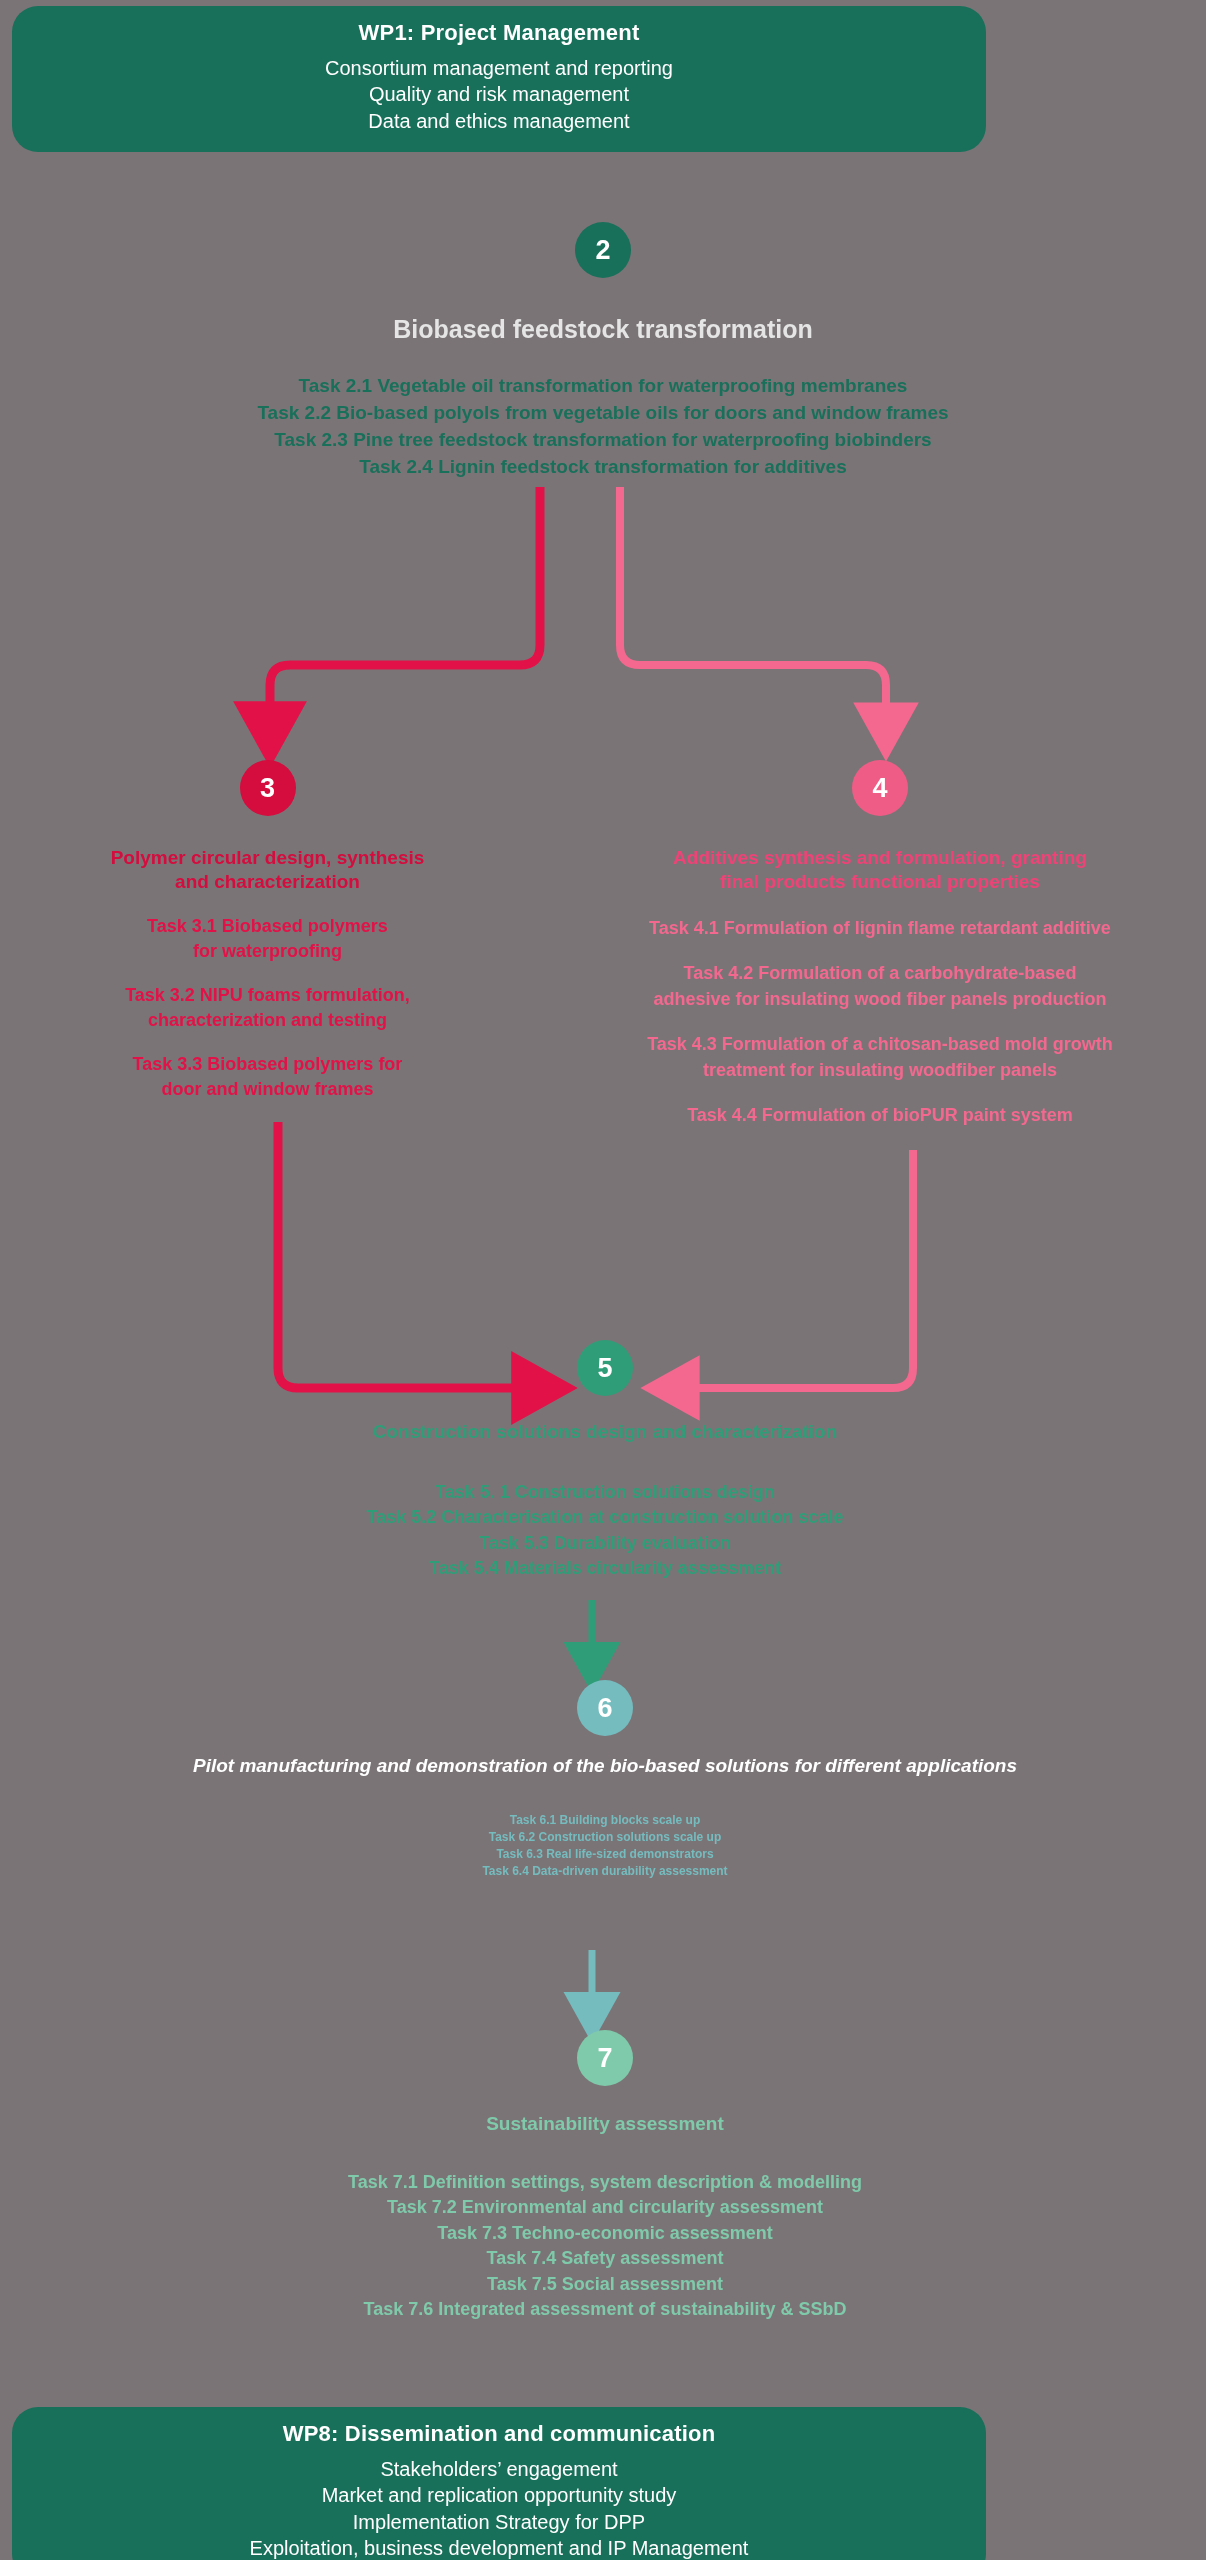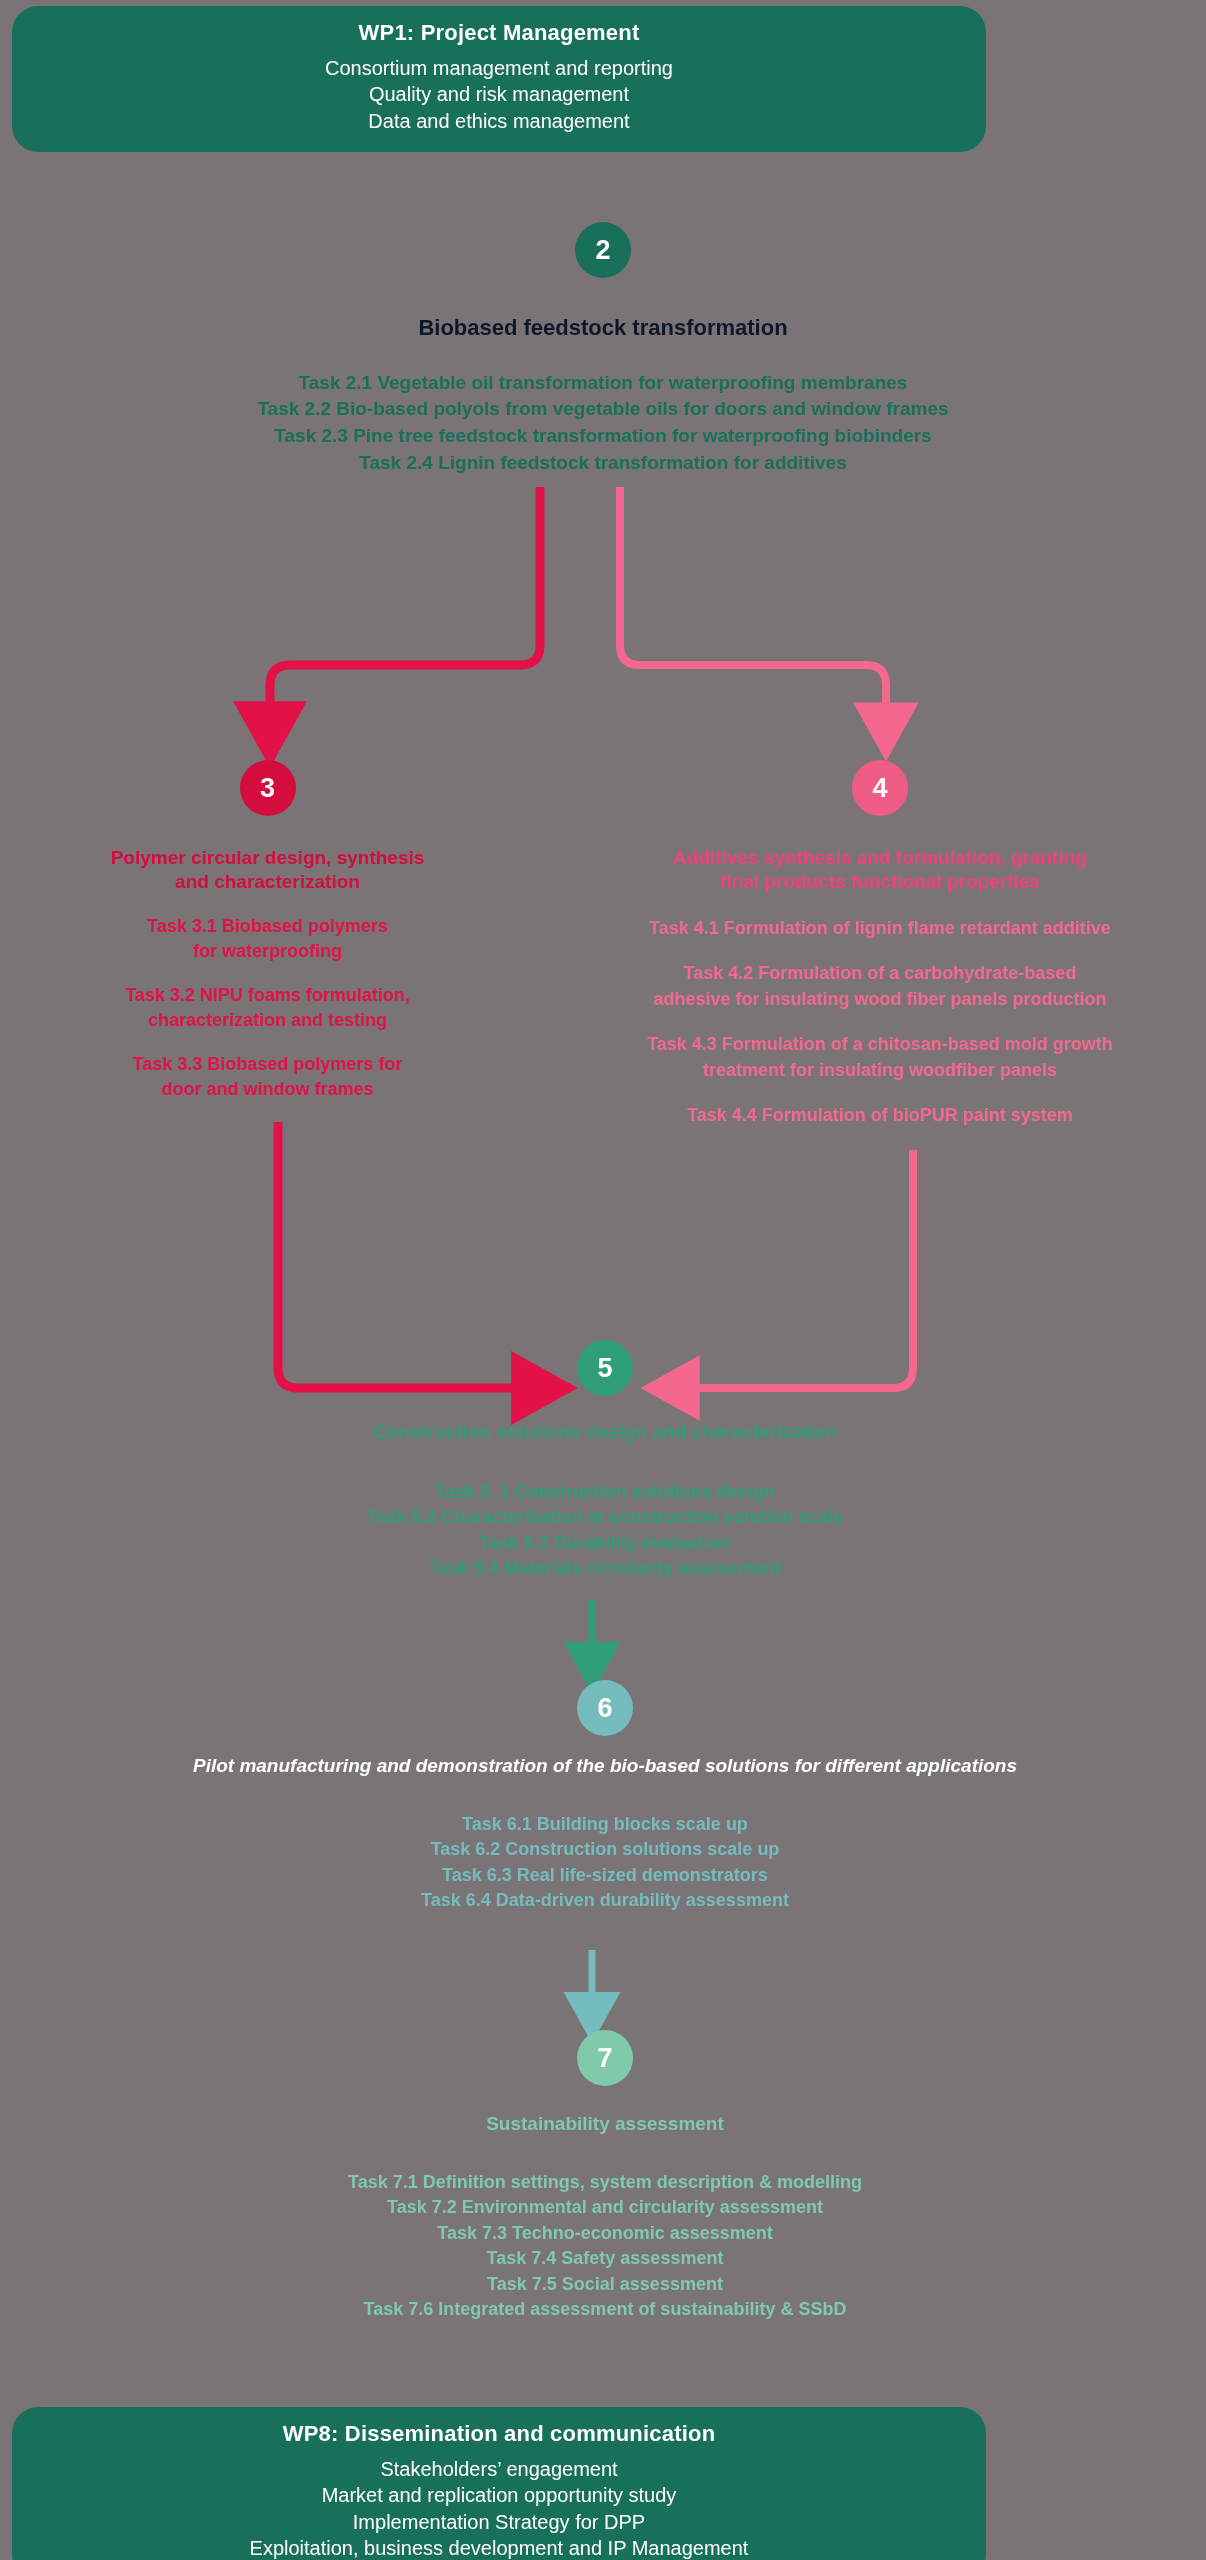--- a/index.html
+++ b/index.html
@@ -65,21 +65,21 @@
     line-height: 1.25;
   }
   .wp-tasks {
     line-height: 1.42;
   }
   .wp-task { white-space: pre-line; font-weight: bold; }
 
   
   #wp2 { left: 63px; top: 222px; width: 1080px; }
   #wp2 .wp-num { background: #19705a; }
-  #wp2 .wp-title { color: #0f172a; font-size: 22px; margin-top: 36px; }
+  #wp2 .wp-title { color: #e5e5e5; font-size: 25px; margin-top: 36px; }
   #wp2 .wp-tasks { color: #19705a; font-size: 19px; margin-top: 28px; }
 
   
   #wp3 { left: 10px; top: 760px; width: 515px; }
   #wp3 .wp-num { background: #d50c3e; }
   #wp3 .wp-title { color: #d50c3e; font-size: 19px; margin-top: 30px; }
   #wp3 .wp-tasks { color: #e21248; font-size: 18px; margin-top: 20px; }
   #wp3 .wp-task { margin-bottom: 18px; }
 
   
@@ -92,21 +92,21 @@
   
   #wp5 { left: 140px; top: 1340px; width: 930px; }
   #wp5 .wp-num { background: #2f9e78; }
   #wp5 .wp-title { color: #2f9e78; font-size: 19px; margin-top: 24px; }
   #wp5 .wp-tasks { color: #2f9e78; font-size: 18px; margin-top: 36px; }
 
   
   #wp6 { left: 40px; top: 1680px; width: 1130px; }
   #wp6 .wp-num { background: #75bcbf; }
   #wp6 .wp-title { color: #ffffff; font-size: 19px; margin-top: 18px; font-style: italic; }
-  #wp6 .wp-tasks { color: #75bcbf; font-size: 18px; margin-top: 34px; }
+  #wp6 .wp-tasks { color: #75bcbf; font-size: 12px; margin-top: 34px; }
 
   
   #wp7 { left: 140px; top: 2030px; width: 930px; }
   #wp7 .wp-num { background: #7fcaaa; }
   #wp7 .wp-title { color: #7fcaaa; font-size: 19px; margin-top: 26px; }
   #wp7 .wp-tasks { color: #7fcaaa; font-size: 18px; margin-top: 34px; }
 
   
   #connectors {
     position: absolute;

